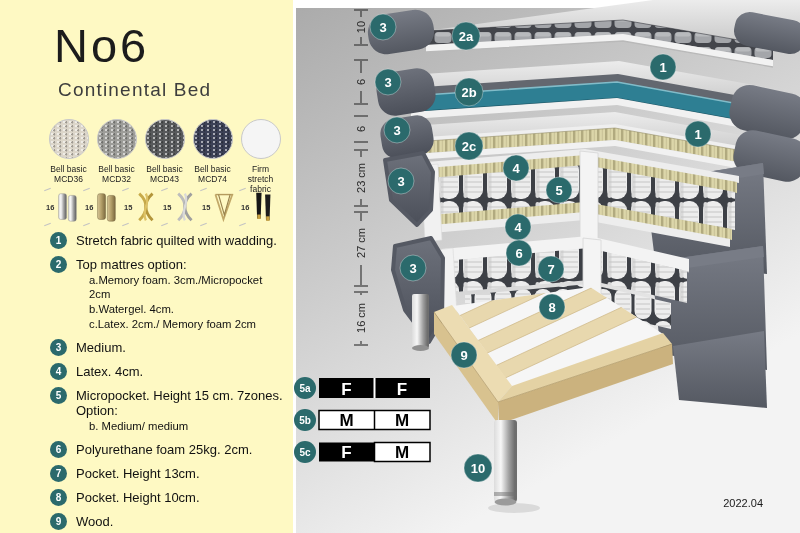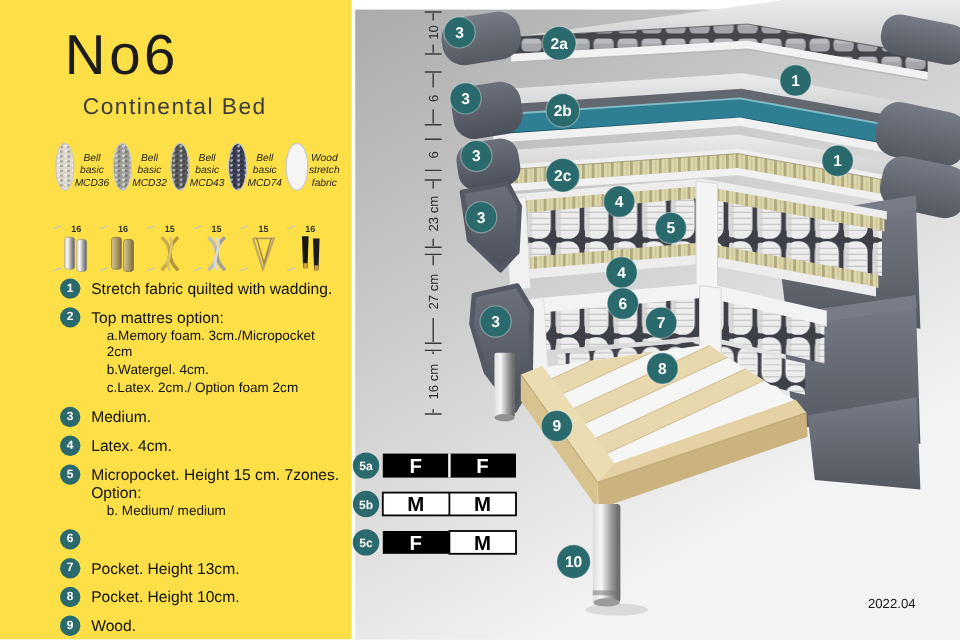--- a/index.html
+++ b/index.html
@@ -1,36 +1,36 @@
 <!DOCTYPE html>
 <html><head>
 <meta charset="utf-8">
 <style>
   html,body{margin:0;padding:0;background:#e9e9e9;}
   .page{position:relative;width:800px;height:533px;background:#ffffff;overflow:hidden;
         font-family:"Liberation Sans",sans-serif;-webkit-font-smoothing:antialiased;}
   
-  .info{position:absolute;left:0;top:0;width:293px;height:533px;background:#fde047;}
+  .info{position:absolute;left:0;top:0;width:293px;height:533px;background:#fef9c3;}
   .title-block{position:absolute;top:22px;left:54px;}
   .title{font-size:47px;font-weight:200;letter-spacing:3px;color:#1c1c1c;line-height:1;margin:0;}
-  .subtitle{margin:10px 0 0 15px;font-size:19px;font-weight:300;letter-spacing:1.2px;color:#3d3d3d;}
+  .subtitle{margin:10px 0 0 4px;font-size:19px;font-weight:300;letter-spacing:1.2px;color:#3d3d3d;}
   .swatches{position:absolute;top:119px;left:46px;display:flex;gap:3px;}
-  .swatch{width:45px;display:flex;align-items:center;font-style:italic;}
+  .swatch{width:45px;display:flex;flex-direction:column;align-items:center;}
   .sw-circle{width:38px;height:38px;border-radius:50%;border:1px solid #c9c9c9;
      background-image:radial-gradient(circle at 30% 45%,rgba(255,255,255,.55) 22%,transparent 26%),
                       radial-gradient(circle at 72% 60%,rgba(0,0,0,.28) 20%,transparent 25%);
      background-size:6px 4px,6px 4px;}
   .sw-mcd36{background-color:#dcd6ca;}
   .sw-mcd32{background-color:#9d9d99;}
   .sw-mcd43{background-color:#585a5c;}
   .sw-mcd74{background-color:#3c4156;}
   .sw-roma{background-color:#f5f5f5;background-image:none;}
   .sw-label{margin-top:5px;font-size:8.5px;line-height:1.2;color:#222;text-align:center;}
   .legs{position:absolute;top:186px;left:46px;display:flex;gap:3px;}
-  .leg-tile{position:relative;width:36px;height:42px;display:flex;align-items:center;flex-direction:column;}
+  .leg-tile{position:relative;width:36px;height:42px;display:flex;align-items:center;}
   .leg-tile::before{content:"";position:absolute;left:-2px;top:3px;width:7px;height:1px;background:#c4c4c4;transform:rotate(-22deg);}
   .leg-tile::after{content:"";position:absolute;left:-2px;bottom:3px;width:7px;height:1px;background:#c4c4c4;transform:rotate(-22deg);}
   .leg-num{font-size:7.5px;font-weight:bold;color:#333;margin-right:1px;}
   .legend{position:absolute;top:233px;left:50px;width:240px;}
   .l-item{display:flex;gap:9px;margin-bottom:8px;align-items:flex-start;}
   .lnum{flex:none;width:17px;height:17px;border-radius:50%;background:#2b6a6c;color:#fff;
         font-size:10px;font-weight:bold;display:flex;align-items:center;justify-content:center;margin-top:-1px;}
   .ltext{font-size:13px;color:#111;line-height:1.18;}
   .lsub{font-size:11.3px;color:#111;line-height:1.18;margin:2px 12px 0 13px;}
   
@@ -127,21 +127,21 @@
       <div class="swatch">
         <span class="sw-circle sw-mcd74"></span>
         <span class="sw-label">
           <div>Bell basic</div>
           <div>MCD74</div>
         </span>
       </div>
       <div class="swatch">
         <span class="sw-circle sw-roma"></span>
         <span class="sw-label">
-          <div>Wood</div>
+          <div>Firm</div>
           <div>stretch fabric</div>
         </span>
       </div>
     </div>
 
     <div class="legs">
       <div class="leg-tile">
         <span class="leg-num">16</span>
         <svg width="28" height="36" viewBox="0 0 30 36">
           <rect x="4" y="3" width="9" height="29" rx="2.5" fill="url(#gradChrome)" stroke="#8a8a8a" stroke-width="0.5"></rect>
@@ -194,40 +194,41 @@
       <div class="l-item">
         <span class="lnum">1</span>
         <span class="ltext">Stretch fabric quilted with wadding.</span>
       </div>
       <div class="l-item">
         <span class="lnum">2</span>
         <div>
           <div class="ltext">Top mattres option:</div>
           <div class="lsub">a.Memory foam. 3cm./Micropocket 2cm</div>
           <div class="lsub">b.Watergel. 4cm.</div>
-          <div class="lsub">c.Latex. 2cm./ Option foam 2cm</div>
+          <div class="lsub">c.Latex. 2cm./ Memory foam 2cm</div>
         </div>
       </div>
       <div class="l-item">
         <span class="lnum">3</span>
         <span class="ltext">Medium.</span>
       </div>
       <div class="l-item">
         <span class="lnum">4</span>
         <span class="ltext">Latex. 4cm.</span>
       </div>
       <div class="l-item">
         <span class="lnum">5</span>
         <div>
           <div class="ltext">Micropocket. Height 15 cm. 7zones. Option:</div>
           <div class="lsub">b. Medium/ medium</div>
         </div>
       </div>
       <div class="l-item">
         <span class="lnum">6</span>
+        <span class="ltext">Polyurethane foam 25kg. 2cm.</span>
       </div>
       <div class="l-item">
         <span class="lnum">7</span>
         <span class="ltext">Pocket. Height 13cm.</span>
       </div>
       <div class="l-item">
         <span class="lnum">8</span>
         <span class="ltext">Pocket. Height 10cm.</span>
       </div>
       <div class="l-item">

